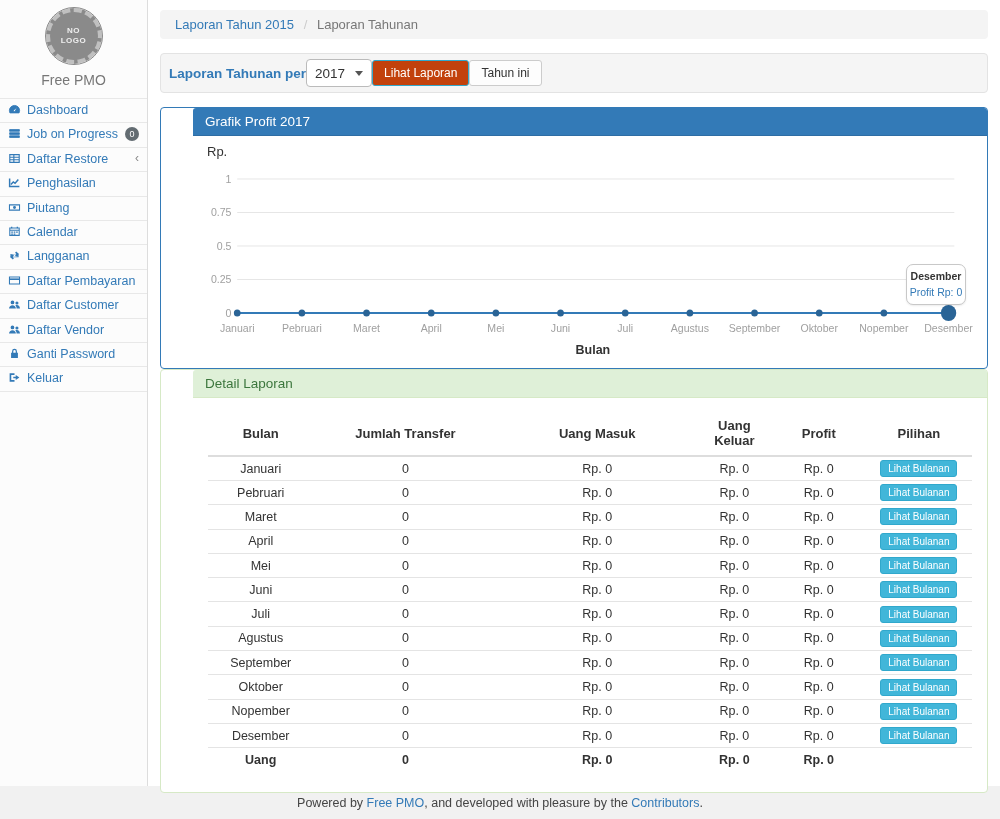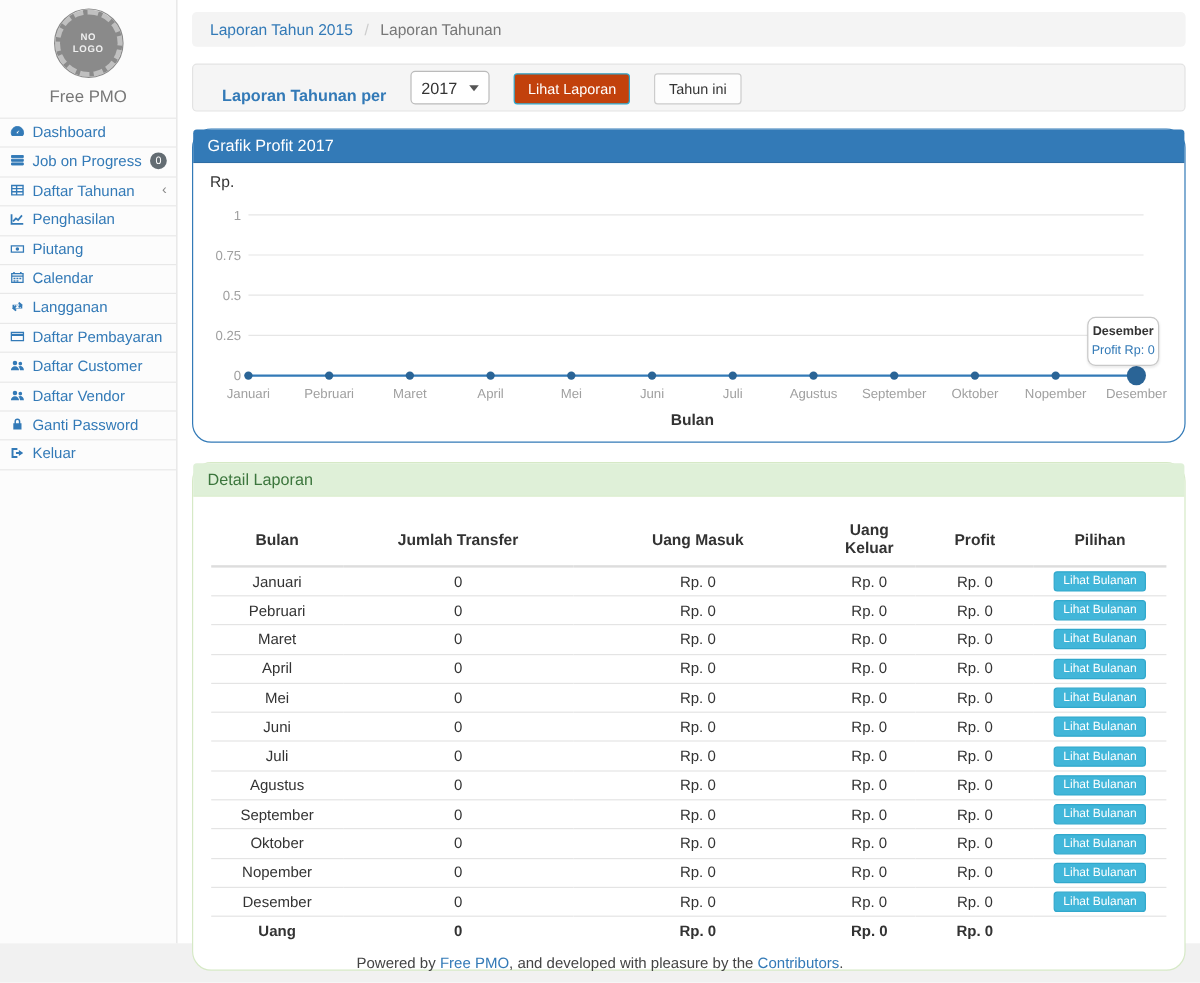--- a/index.html
+++ b/index.html
@@ -30,33 +30,33 @@
 
   
   .content { flex:1; padding:10px 12px 0; background:#fff; }
 
   .breadcrumb { background:#f4f4f4; border-radius:4px; padding:7px 15px; margin-bottom:14px; }
   .breadcrumb a { color:#337ab7; }
   .breadcrumb .sep { color:#ccc; margin:0 6px; }
   .breadcrumb .current { color:#777; }
 
   .well { background:#f5f5f5; border:1px solid #e3e3e3; border-radius:4px;
-    padding:5px 24px; display:flex; align-items:flex-end; gap:20px; margin-bottom:14px; height:40px; }
+    padding:5px 8px; display:flex; align-items:center; gap:0; margin-bottom:14px; height:40px; }
   .filter-label { color:#337ab7; font-weight:bold; font-size:13.5px; }
   .select { display:inline-flex; align-items:center; gap:10px; background:#fff;
     border:1px solid #bbb; border-radius:4px; padding:4px 8px; height:28px;
     font-size:13.5px; color:#333; cursor:pointer; }
   .caret { width:0; height:0; border-left:4px solid transparent; border-right:4px solid transparent;
     border-top:5px solid #555; }
   .btn { border-radius:3px; font-size:12px; padding:5px 11px; cursor:pointer;
     font-family:inherit; }
   .btn-info { background:#c2410c; border:1px solid #31a8cc; color:#fff; }
   .btn-default { background:#fdfdfd; border:1px solid #ccc; color:#333; }
 
-  .panel { border-radius:16px; margin-bottom:16px; background:#fff; }
+  .panel { border-radius:4px; background:#fff;padding-left:32px; }
   .panel-primary { border:1px solid #337ab7; }
   .panel-primary .panel-heading { background:#337ab7; color:#fff; border-bottom:1px solid #2e6da4; }
   .panel-success { border:1px solid #d6e9c6; }
   .panel-success .panel-heading { background:#dff0d8; color:#3c763d; border-bottom:1px solid #d6e9c6; }
   .panel-heading { padding:6px 12px; font-size:13.5px; border-radius:3px 3px 0 0; }
 
   .chart-body { position:relative; height:232px; }
   .ylab { position:absolute; left:14px; top:8px; font-weight:normal; font-size:13px; color:#333; }
   #chart-svg { position:absolute; left:0; top:0; width:100%; height:232px; }
   .tooltip-box { position:absolute; right:21px; top:128px; width:60px; background:#fff;
@@ -148,21 +148,21 @@
           <svg>
             <use href="#sym-tasks"></use>
           </svg>
           <span class="lbl">Job on Progress</span>
           <span class="side-badge">0</span>
         </div>
         <div class="side-item">
           <svg>
             <use href="#sym-table"></use>
           </svg>
-          <span class="lbl">Daftar Tahunan</span>
+          <span class="lbl">Daftar Restore</span>
           <span class="side-chev">‹</span>
         </div>
         <div class="side-item">
           <svg>
             <use href="#sym-line-chart"></use>
           </svg>
           <span class="lbl">Penghasilan</span>
         </div>
         <div class="side-item">
           <svg>

